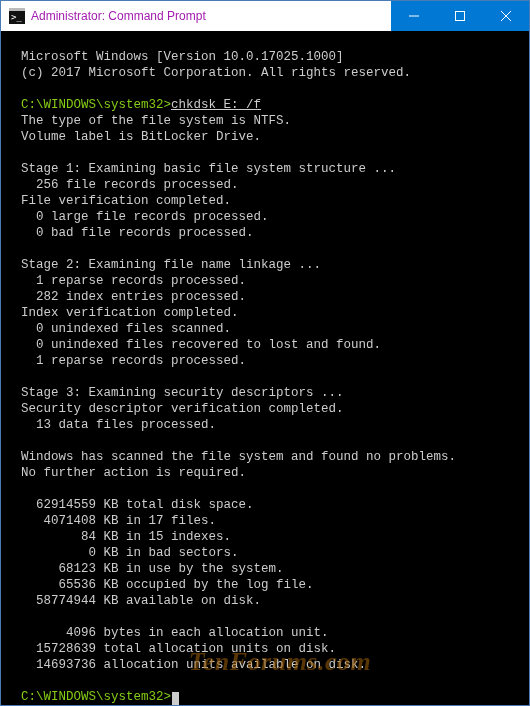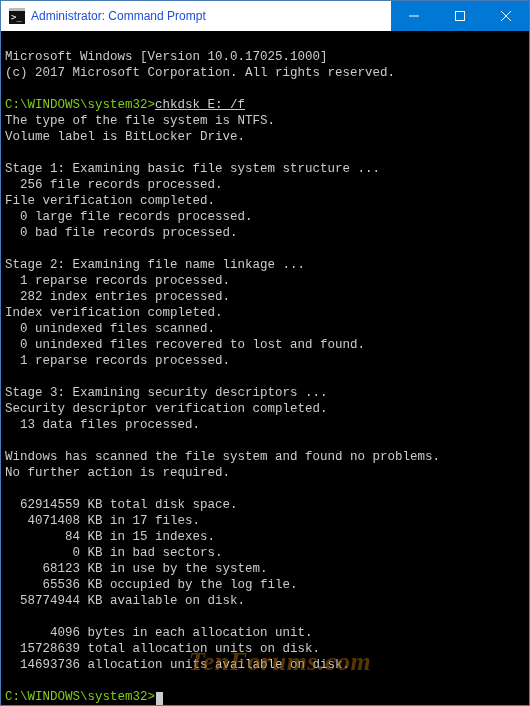--- a/index.html
+++ b/index.html
@@ -18,21 +18,21 @@
     align-items: center;
     user-select: none;
   }
   .titlebar-icon {
     width: 16px; height: 16px;
     margin: 0 6px 0 8px;
     display: flex; align-items: center; justify-content: center;
   }
   .titlebar-title {
     font-size: 12px;
-    color: #1d4ed8;
+    color: #a21caf;
     flex: 1;
     white-space: nowrap;
   }
   .winbtns { display: flex; height: 100%; }
   .winbtn {
     width: 46px; height: 100%;
     display: flex; align-items: center; justify-content: center;
     background: #0078d4;
     color: #fff;
   }
@@ -40,21 +40,21 @@
   .winbtn svg { width: 10px; height: 10px; }
   .winbtn.close svg { width: 10px; height: 10px; }
 
   .terminal {
     flex: 1;
     background: #000;
     color: #ccc;
     font-family: Consolas, "Courier New", monospace;
     font-size: 12.5px;
     line-height: 16px;
-    padding: 2px 4px;
+    padding: 2px 20px;
     white-space: pre;
     overflow: hidden;
     position: relative;
   }
   .prompt { color: #84cc16; }
   .cmd { color: #ccc; text-decoration: underline; }
   .line { min-height: 16px; }
   .cursor {
     display: inline-block;
     width: 7px; height: 14px;

